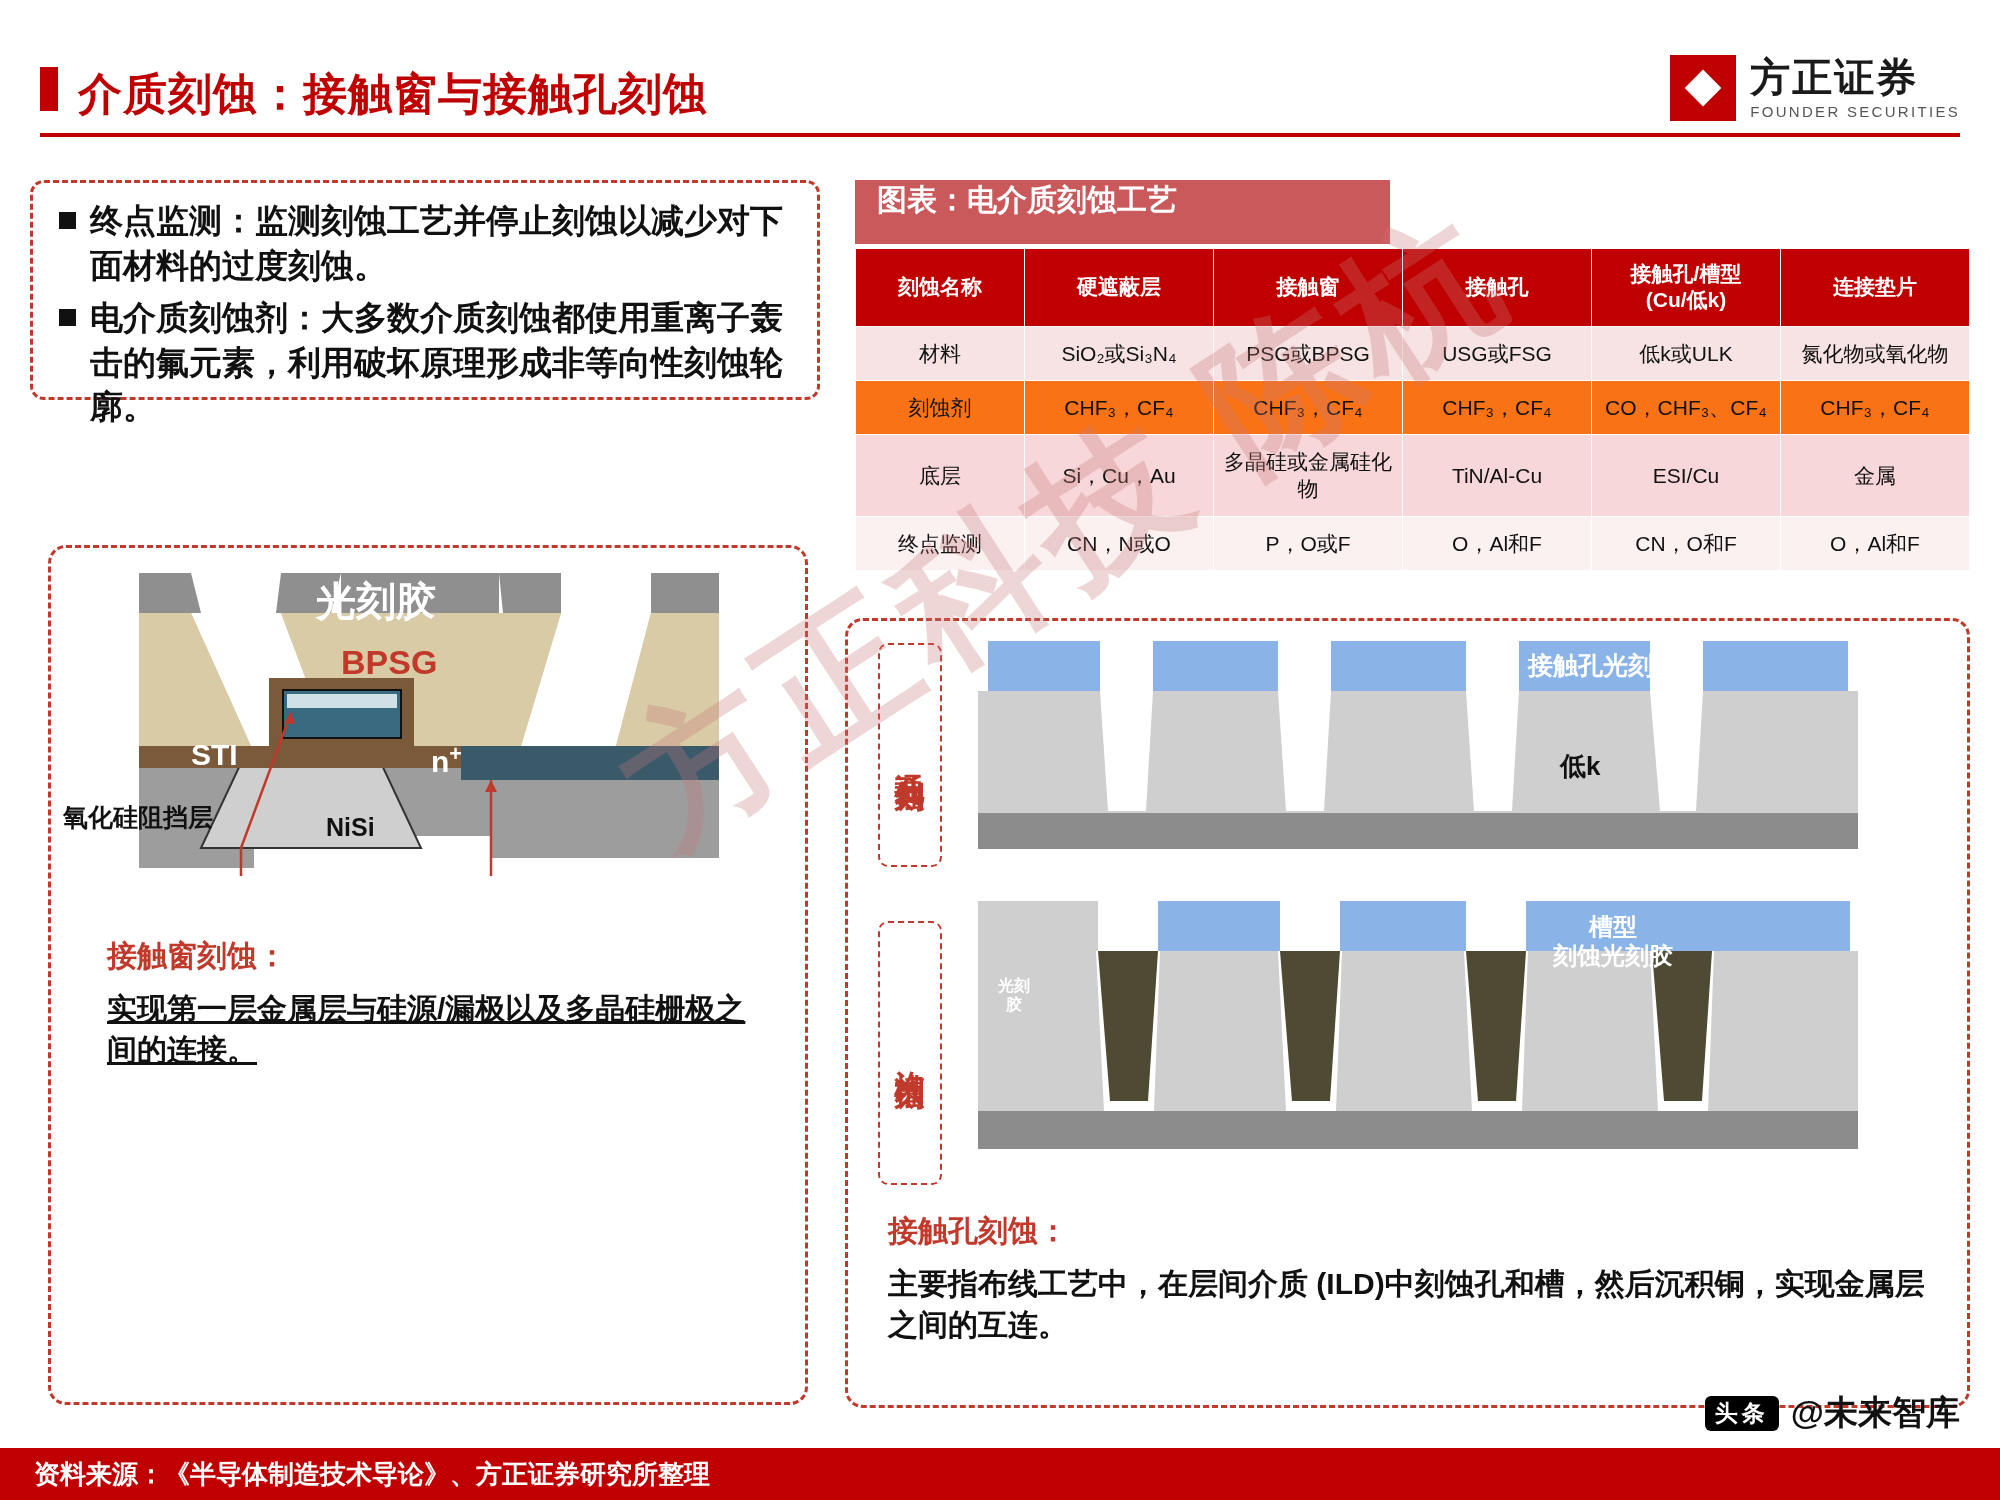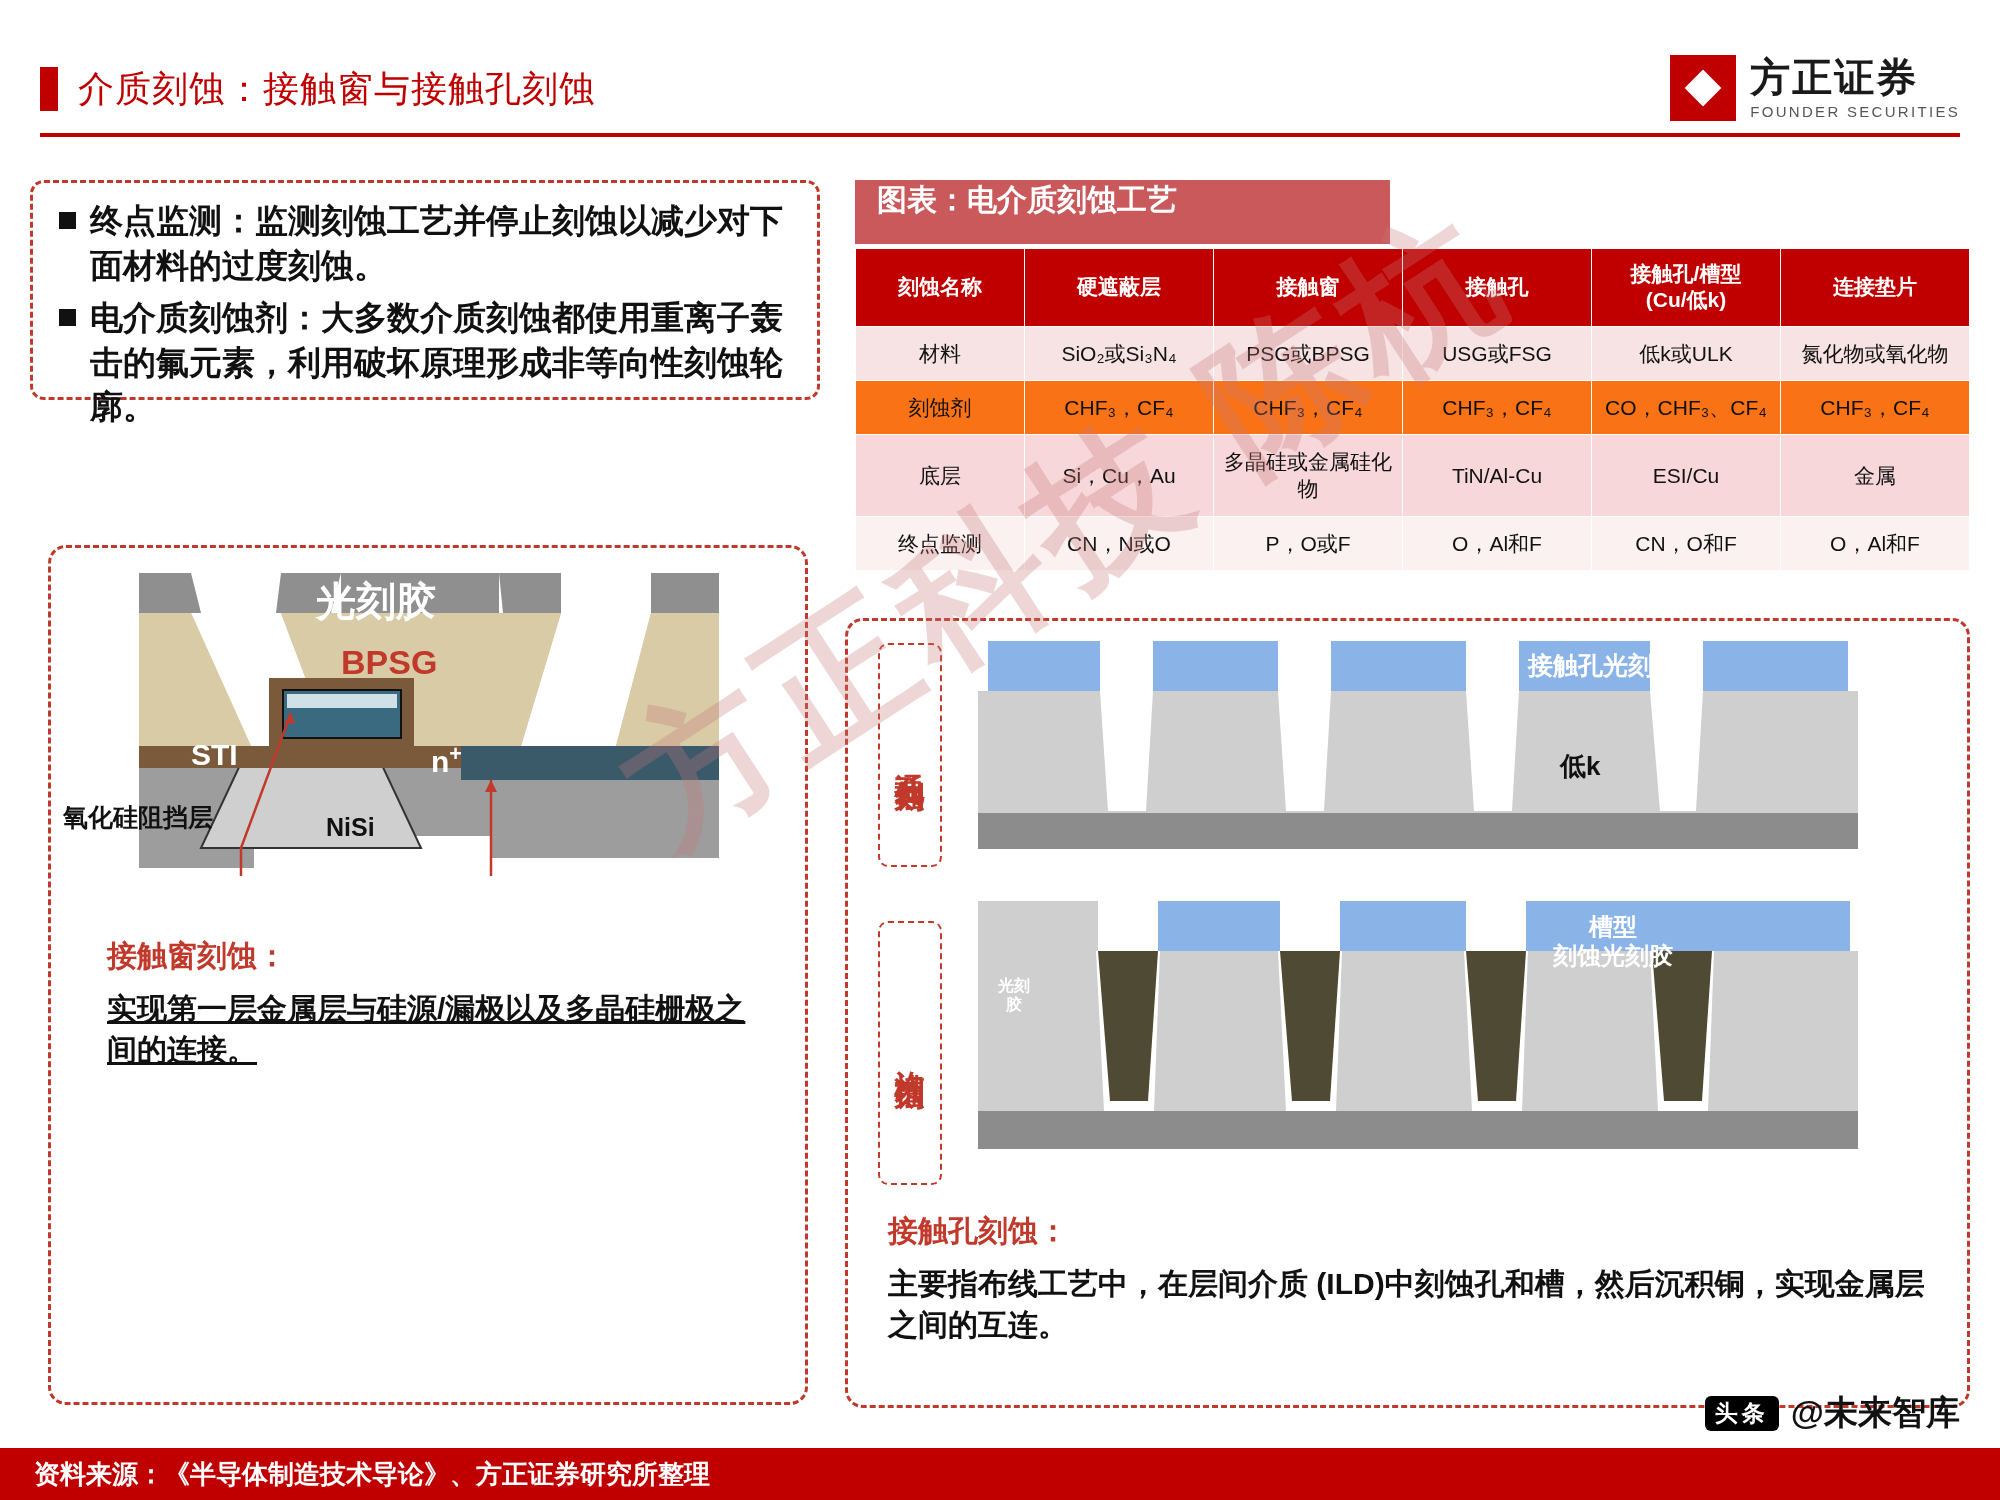--- a/index.html
+++ b/index.html
@@ -1,21 +1,21 @@
 <!DOCTYPE html>
 <html><head>
 <meta charset="utf-8">
 <style>
   html,body{margin:0;padding:0;}
   body{width:2000px;height:1500px;background:#ffffff;font-family:"Liberation Sans",sans-serif;position:relative;overflow:hidden;}
 
   
   .hdr{position:absolute;left:40px;top:55px;width:1920px;height:72px;}
   .hdr-bar{position:absolute;left:0;top:12px;width:18px;height:44px;background:#c00000;}
-  .hdr-title{position:absolute;left:38px;top:10px;font-size:36px;font-weight:normal;color:#c00000;letter-spacing:1px;}
+  .hdr-title{position:absolute;left:38px;top:10px;font-size:44px;font-weight:bold;color:#c00000;letter-spacing:1px;}
   .hdr-rule{position:absolute;left:0;top:78px;width:1920px;height:4px;background:#c00000;}
   .logo{position:absolute;right:0;top:0px;display:flex;align-items:center;gap:14px;}
   .logo-mark{width:66px;height:66px;background:#c00000;display:flex;align-items:center;justify-content:center;}
   .logo-mark .inner{width:26px;height:26px;background:#ffffff;transform:rotate(45deg);}
   .logo-text{display:flex;flex-direction:column;line-height:1;}
   .logo-cn{font-size:40px;font-weight:bold;color:#1a1a1a;letter-spacing:2px;}
   .logo-en{font-size:15px;color:#555;letter-spacing:2.3px;margin-top:7px;}
 
   
   .bullet-box{position:absolute;left:30px;top:180px;width:790px;height:220px;border:3px dashed #c0392b;border-radius:14px;padding:16px 18px;box-sizing:border-box;}

